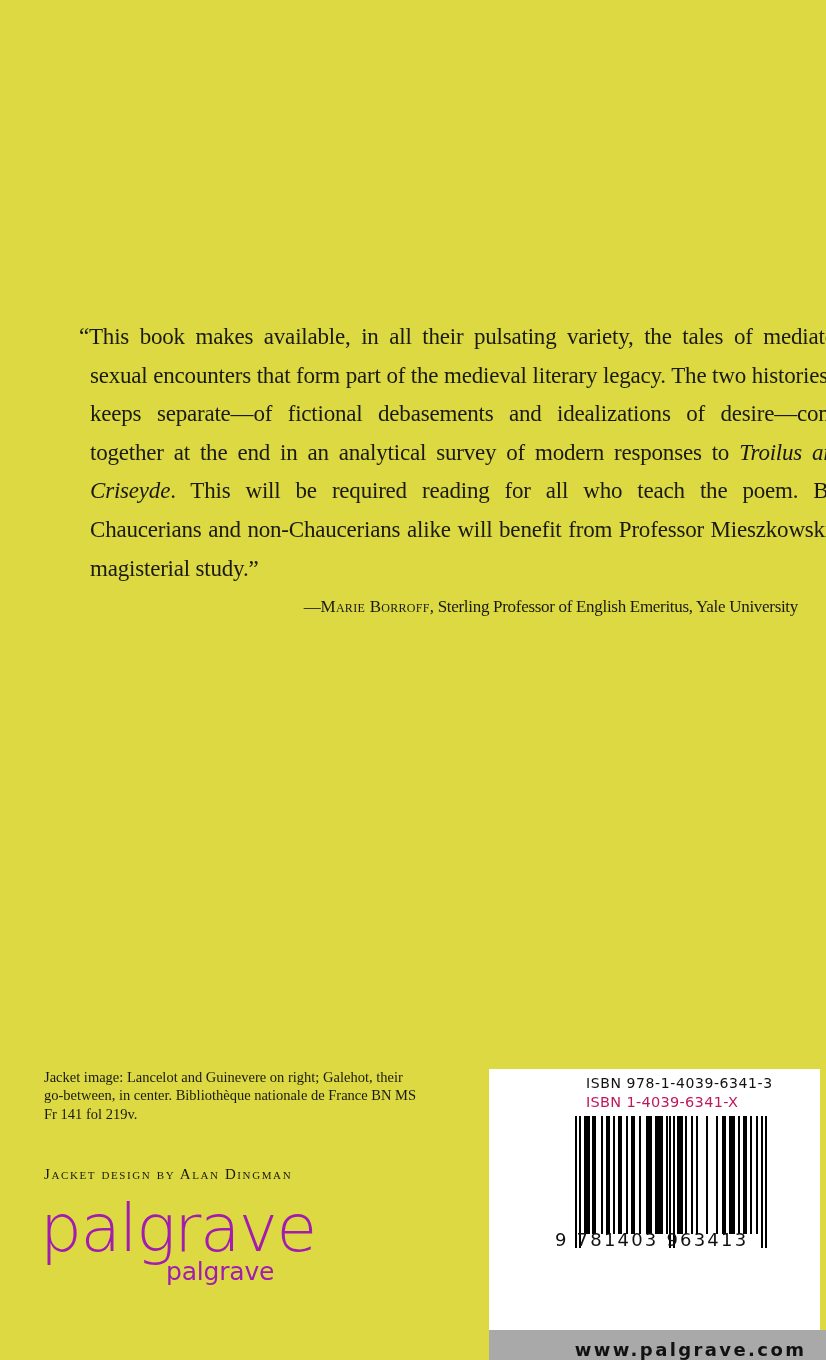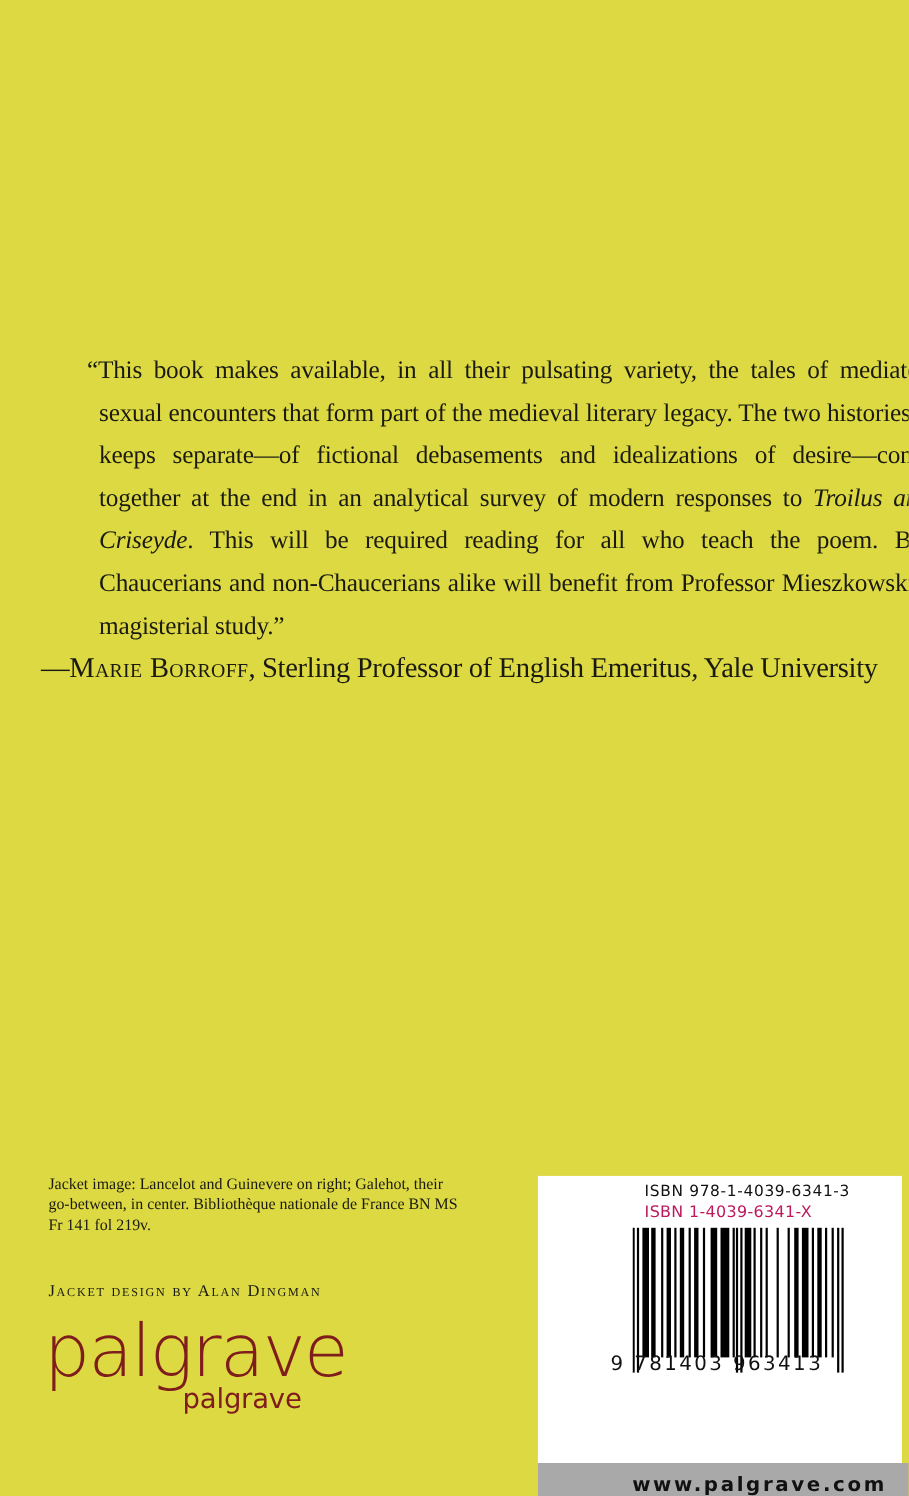--- a/index.html
+++ b/index.html
@@ -13,35 +13,35 @@
     .blurb {
       position: absolute; left: 30px; top: 318px; width: 770px;
       font-size: 23px; line-height: 38.6px;
       letter-spacing: -0.2px;
       margin-left: 46px;
     }
     .blurb p { margin: 0; text-align: justify; text-indent: -11px; padding-left: 14px; }
     .blurb i { font-style: italic; }
     .attr {
       position: absolute; left: 30px; top: 588px; width: 768px;
-      font-size: 26px; line-height: 38px; text-align: right;
+      font-size: 17px; line-height: 38px; text-align: right;
       letter-spacing: -0.3px;
     }
     .sc { font-variant: small-caps; letter-spacing: 0.3px; }
     .caption {
       position: absolute; left: 44px; top: 1068px; width: 380px;
       font-size: 14.5px; line-height: 18.4px;
     }
     .credit {
       position: absolute; left: 44px; top: 1166px;
       font-size: 15px; font-variant: small-caps; letter-spacing: 1.6px;
     }
     .logo {
       position: absolute; left: 40px; top: 1196px; width: 260px; height: 100px;
-      font-family: "DejaVu Sans", sans-serif; color: #7f1d1d;
+      font-family: "DejaVu Sans", sans-serif; color: #a21caf;
     }
     .logo .p { font-size: 66px; line-height: 66px; letter-spacing: -1.5px; font-weight: 300; }
     .logo .m { position: absolute; left: 126px; top: 62px; font-size: 25px; line-height: 28px; letter-spacing: -0.2px; }
     .panel {
       position: absolute; left: 489px; top: 1069px; width: 331px; height: 300px;
       background: #ffffff;
       font-family: "DejaVu Sans", sans-serif;
     }
     .isbn13 { position: absolute; left: 97px; top: 6px; font-size: 14px; letter-spacing: 0.6px; color: #111; }
     .isbn10 { position: absolute; left: 97px; top: 25px; font-size: 14.5px; letter-spacing: 0.3px; color: #be185d; }

